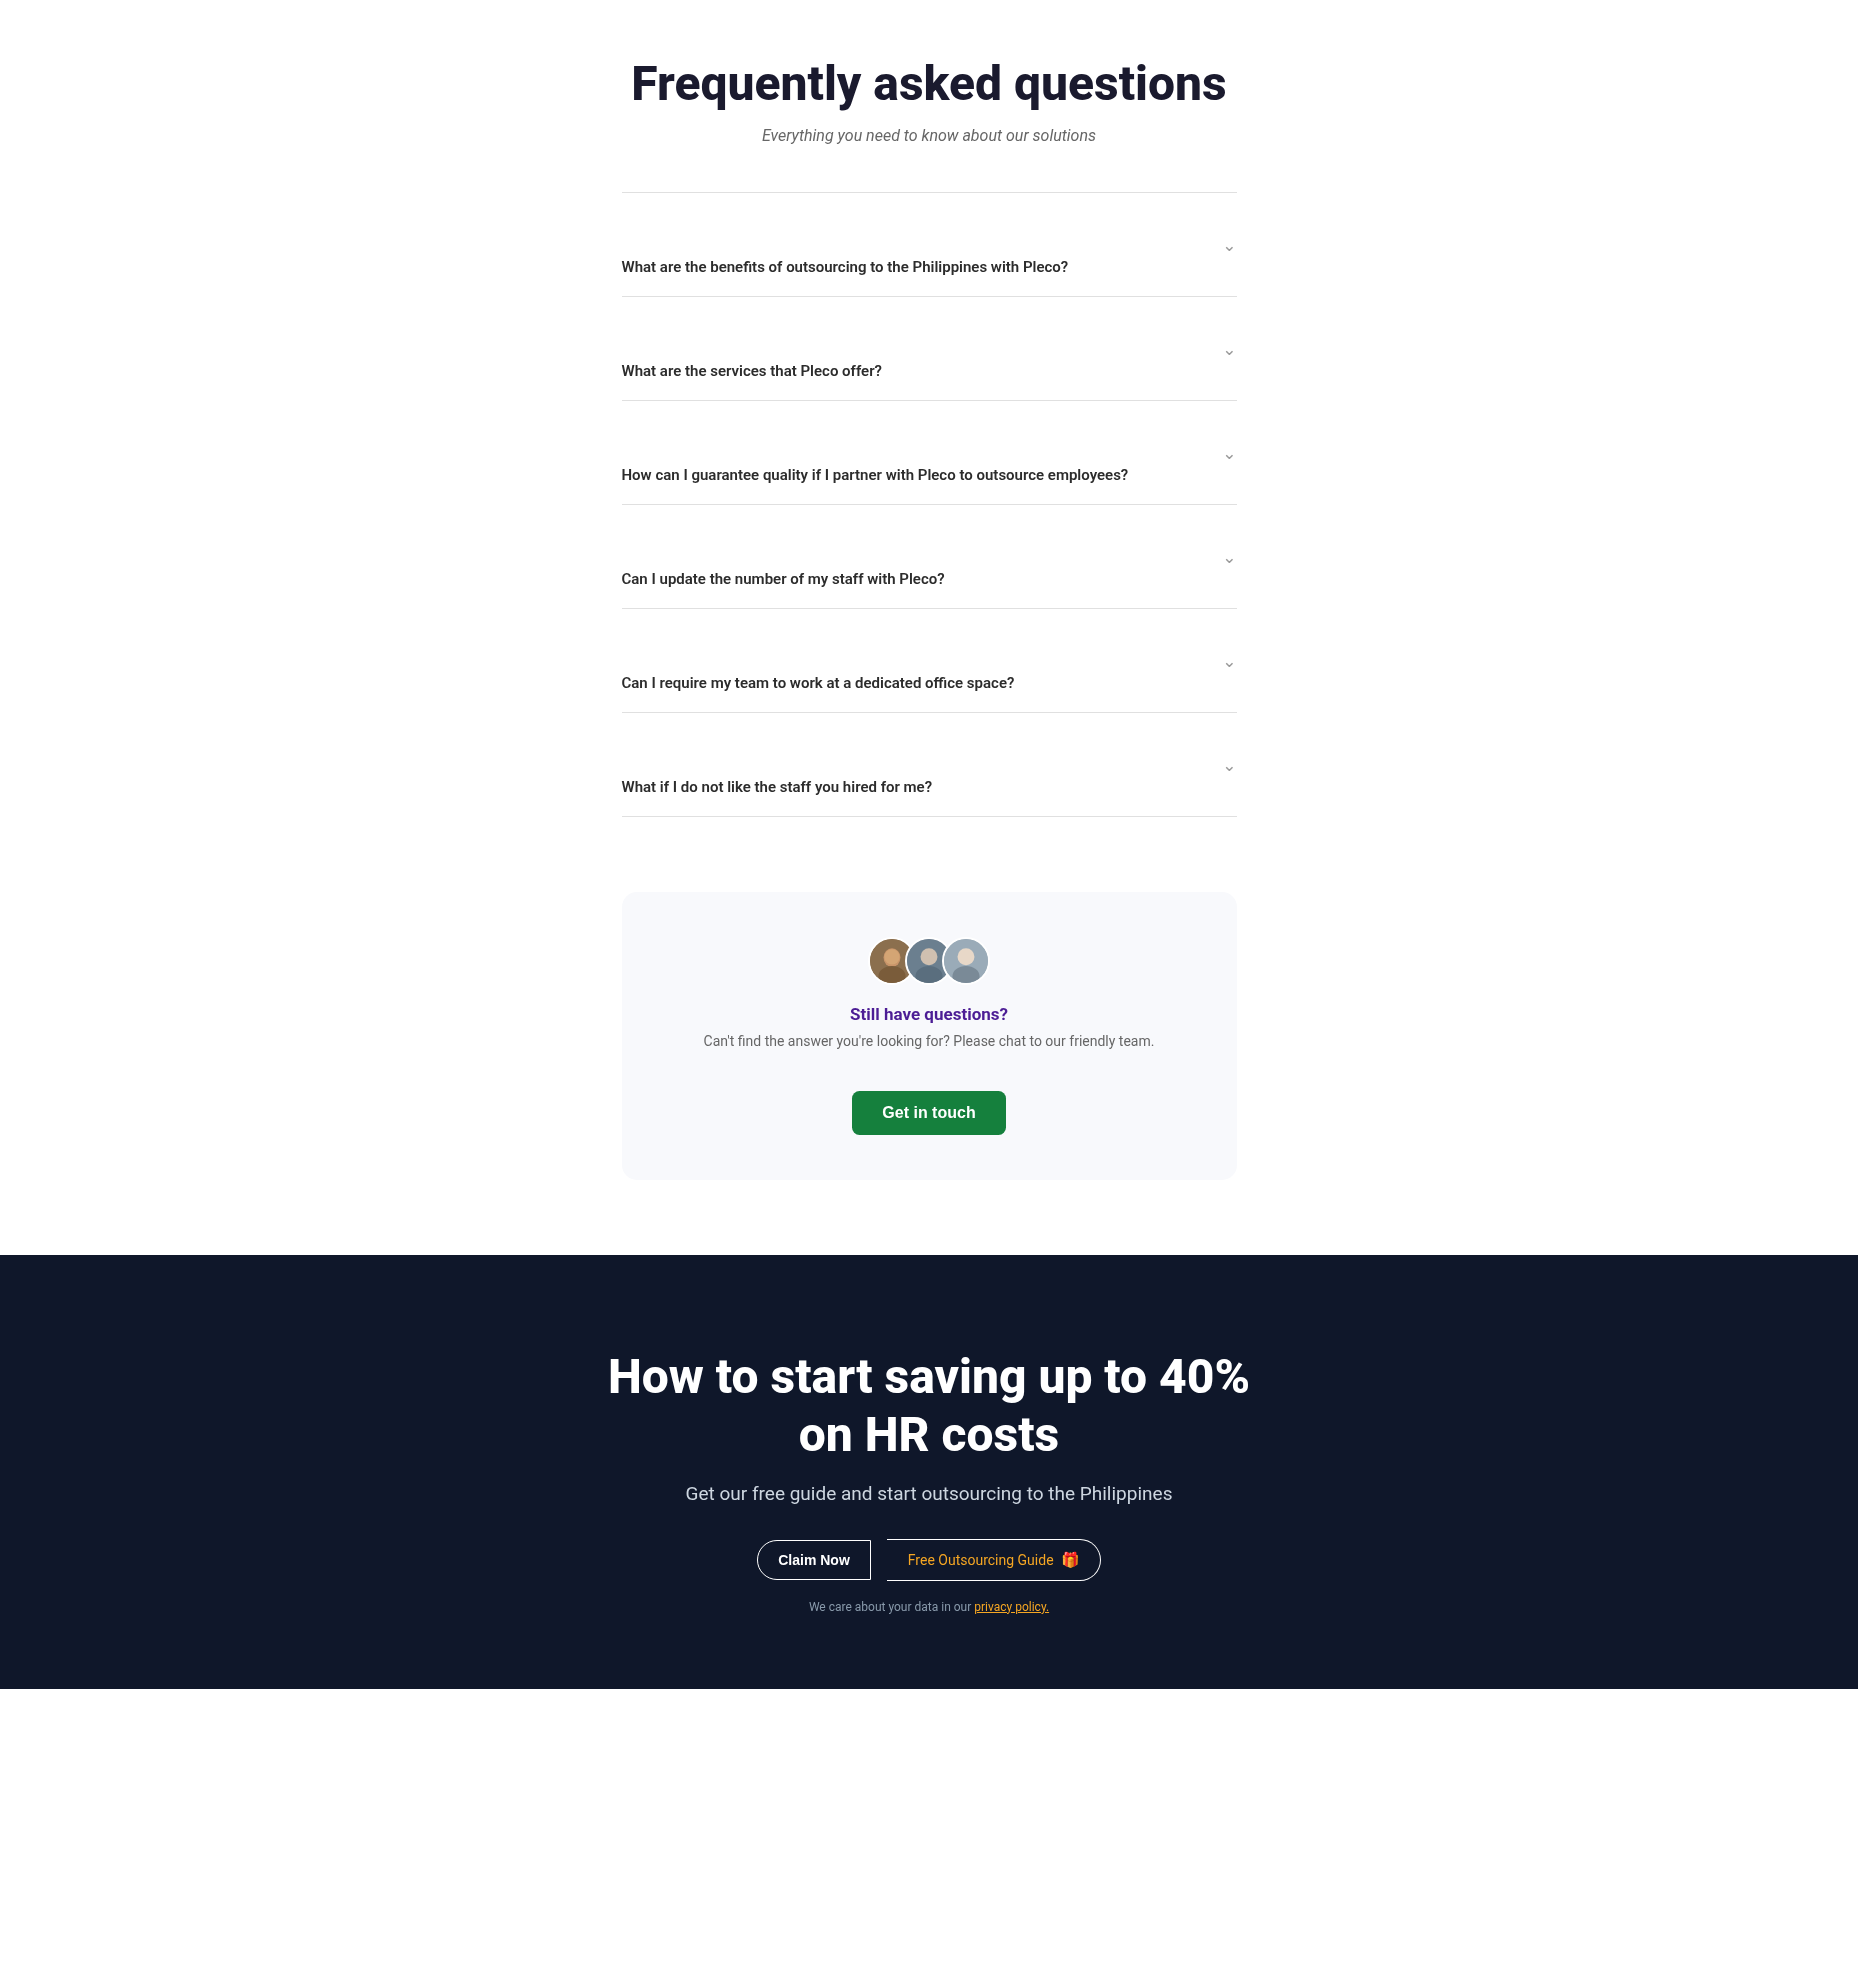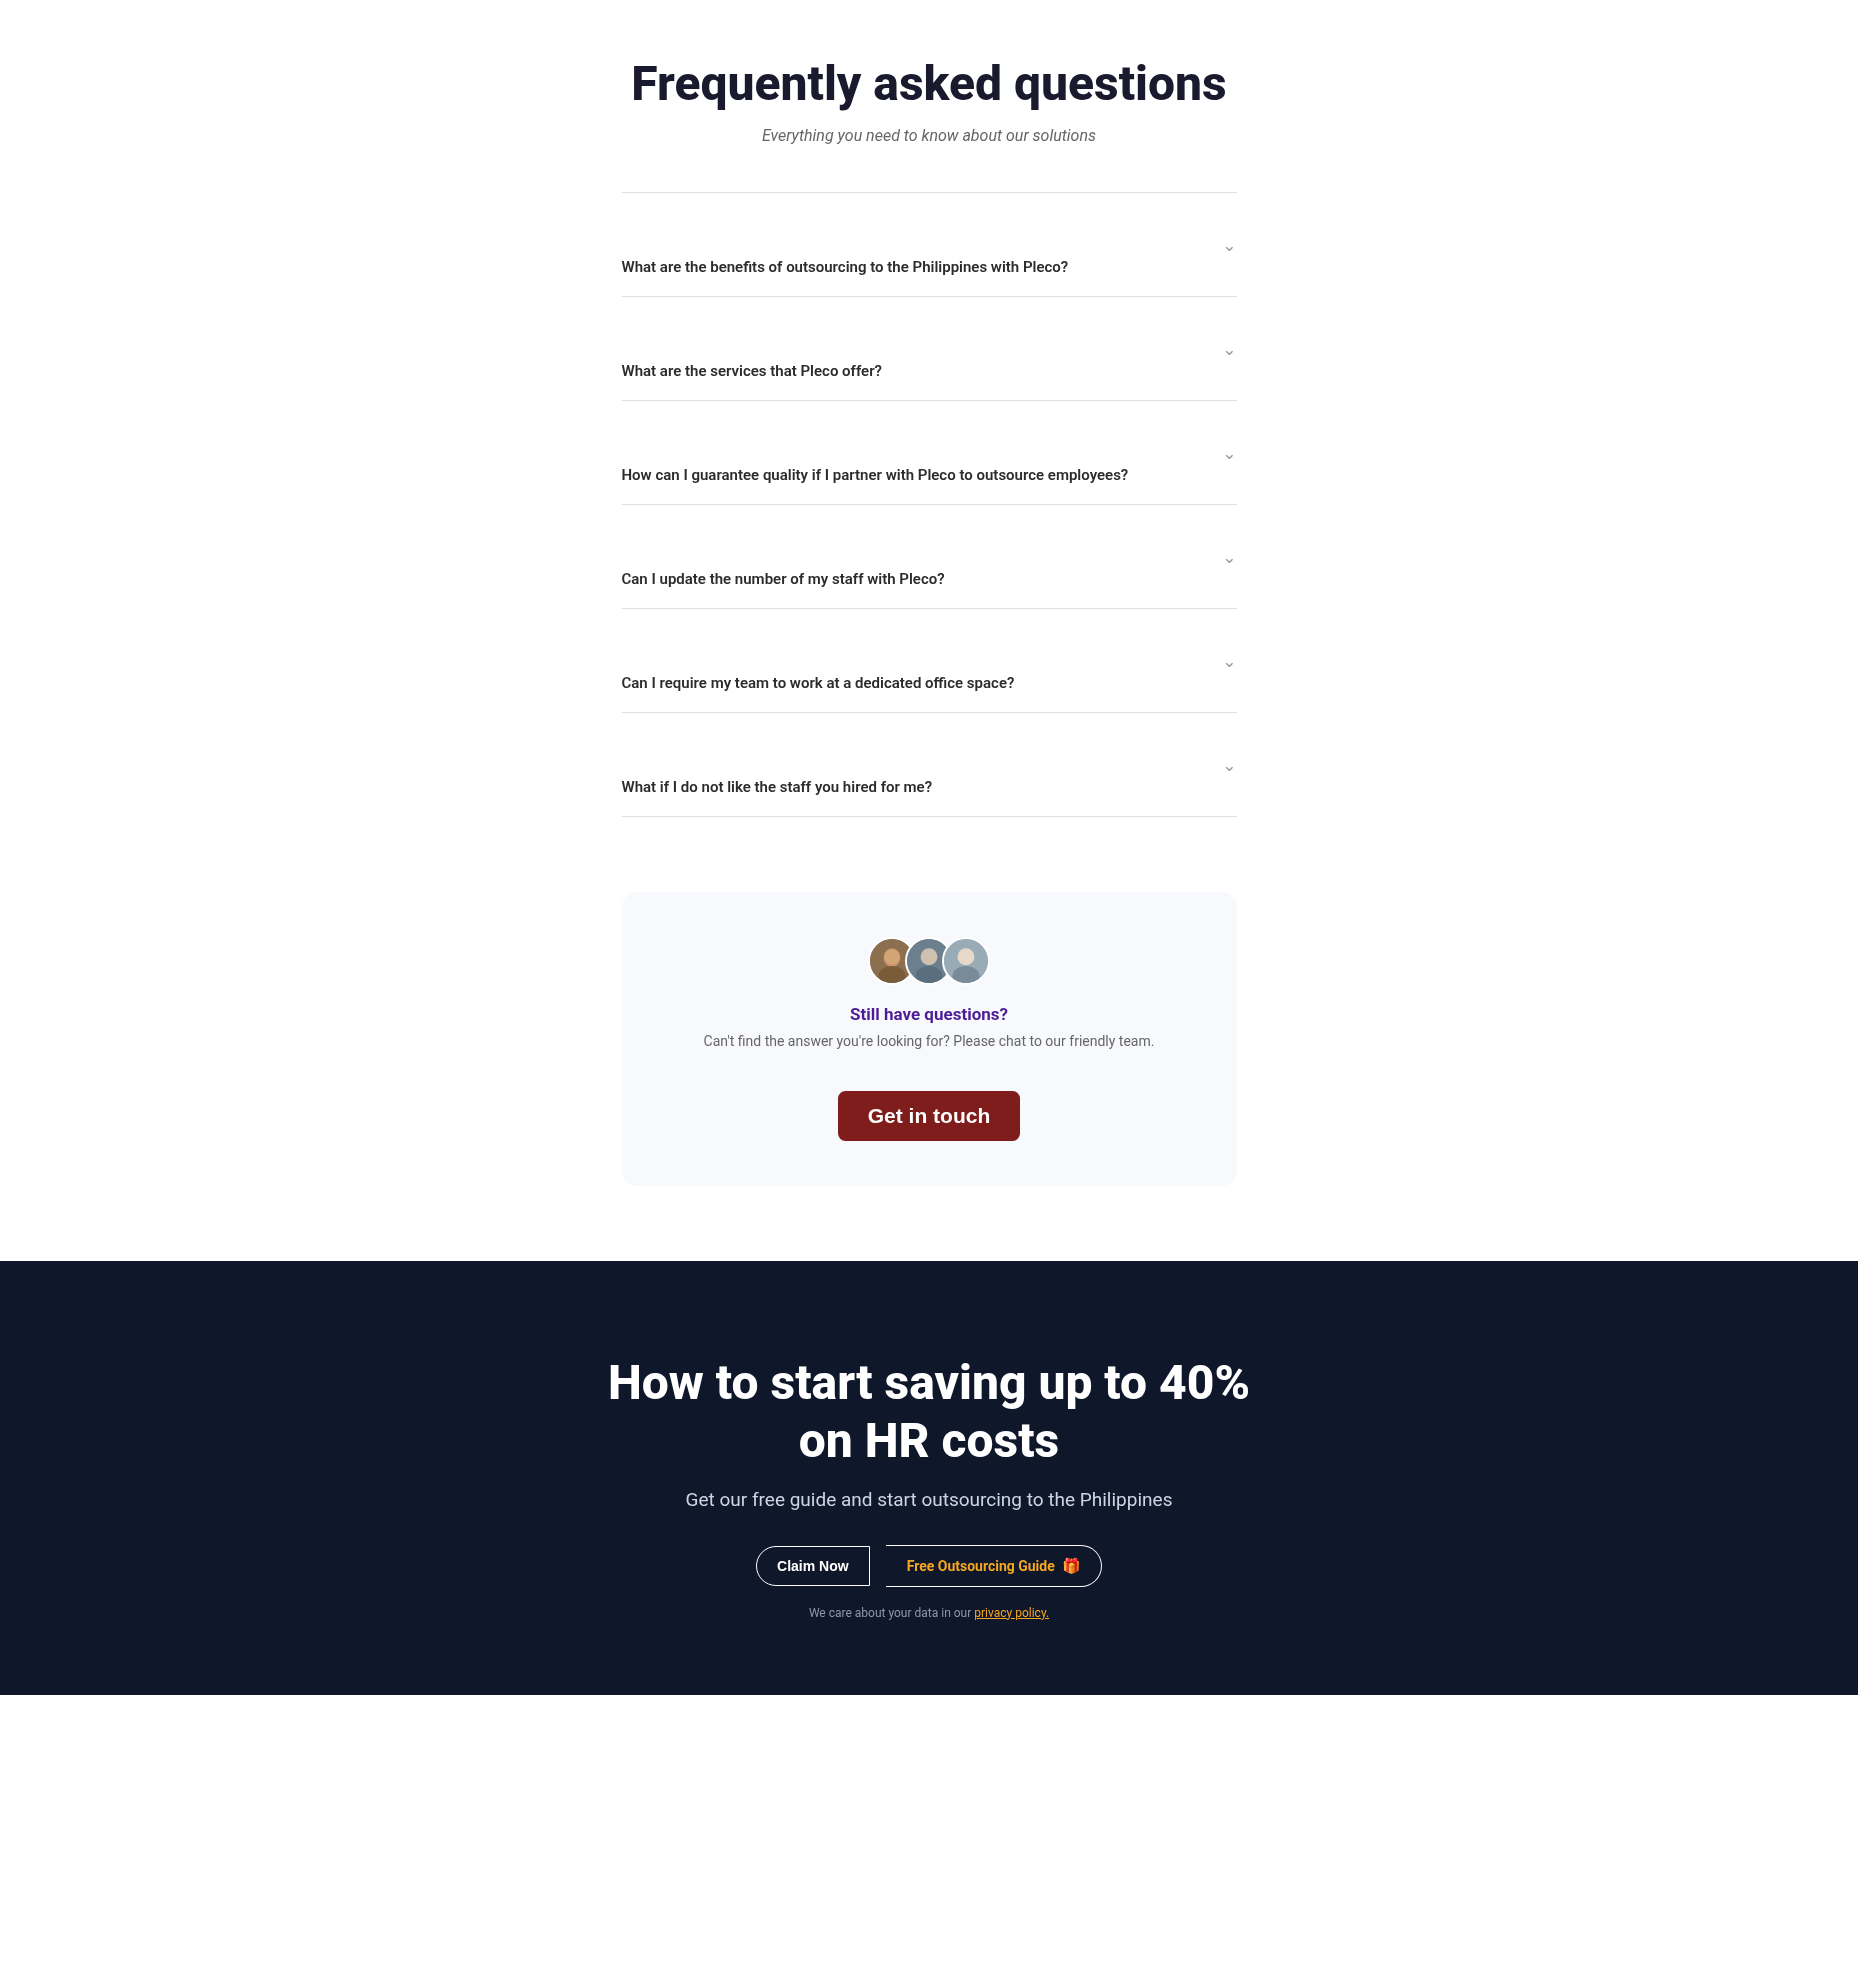--- a/index.html
+++ b/index.html
@@ -137,26 +137,26 @@
       margin-bottom: 9.3px;
     }
 
     .support-desc {
       font-size: 14px;
       color: #666;
       margin-bottom: 42px;
     }
 
     .get-in-touch-btn {
-      background: #7f1d1d;
+      background: #15803d;
       color: #fff;
       border: none;
       border-radius: 7.5px;
       padding: 13px 30px;
-      font-size: 21px;
+      font-size: 16px;
       font-weight: 600;
       cursor: pointer;
       display: inline-block;
     }
 
     
     .cta-section {
       background: #0f172a;
       padding: 93px 18.6px 75px;
       text-align: center;
@@ -202,21 +202,21 @@
     }
 
     .cta-guide-label {
       background: transparent;
       color: #f5a623;
       border: 1.9px solid #ffffff;
       border-left: none;
       border-radius: 0 28px 28px 0;
       padding: 11.2px 20.5px;
       font-size: 14px;
-      font-weight: 700;
+      font-weight: 400;
       display: flex;
       align-items: center;
       gap: 7.5px;
       white-space: nowrap;
       cursor: pointer;
     }
 
     .gift-icon {
       font-size: 15px;
     }

